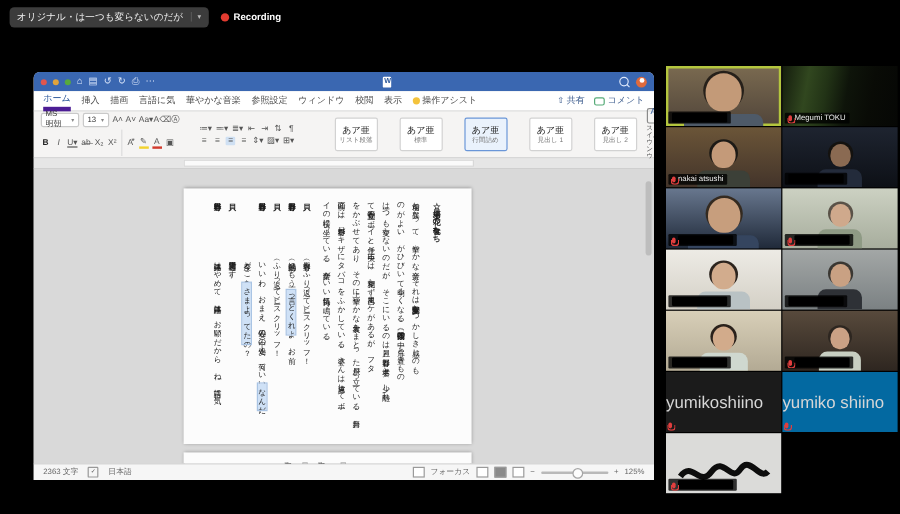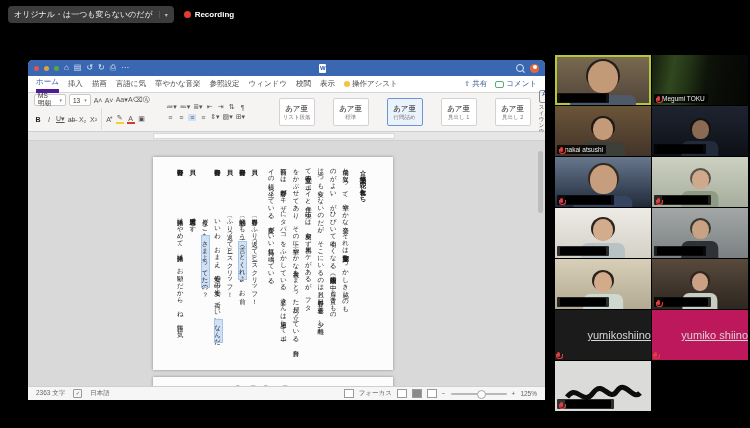--- a/index.html
+++ b/index.html
@@ -96,22 +96,22 @@
   .hair{position:absolute;border-radius:50%;}
   .head{position:absolute;border-radius:50% 50% 46% 46%;}
   .torso{position:absolute;bottom:0;left:50%;transform:translateX(-50%);border-radius:7px 7px 0 0;}
   .nlabel{position:absolute;left:2px;bottom:2px;display:flex;align-items:center;gap:2px;
           background:rgba(0,0,0,.78);border-radius:1px;padding:1px 3px;color:#ececec;font-size:6.5px;max-width:88px;}
   .nlabel.bare{background:none;padding:1px 0;}
   .censor{display:inline-block;width:46px;height:8px;background:#000;border-radius:1px;}
   .rmic{flex:0 0 auto;width:3px;height:5px;background:#e03e3e;border-radius:1.5px;position:relative;}
   .rmic:after{content:"";position:absolute;left:-1.5px;top:2px;width:5px;height:4px;border:1px solid #e03e3e;
               border-top:none;border-radius:0 0 3px 3px;}
-  .cname{position:absolute;left:0;right:0;top:50%;transform:translateY(-50%);text-align:right;
-         color:#d6d6d6;font-size:11px;text-decoration:underline;}
+  .cname{position:absolute;left:0;right:0;top:50%;transform:translateY(-50%);text-align:left;
+         color:#d6d6d6;font-size:14px;}
   .fx-foliage{background:linear-gradient(100deg,#141c0d 0%,#31471f 22%,#223316 38%,#0e140a 55%,#090b06 75%,#060705 100%);}
   .fx-shoji{background-image:repeating-linear-gradient(90deg,#b9ac8e 0 1px,transparent 1px 12px),
             repeating-linear-gradient(0deg,#b9ac8e 0 1px,transparent 1px 10px);}
   .fx-shelf{background-image:repeating-linear-gradient(90deg,rgba(20,12,8,.55) 0 2px,transparent 2px 11px);}
   .fx-window{background-image:repeating-linear-gradient(90deg,rgba(25,18,10,.5) 0 2px,transparent 2px 16px);}
   .scribble{position:absolute;left:8px;bottom:4px;}
 </style>
 </head>
 <body>
 
@@ -388,21 +388,21 @@
         <span class="rmic"></span>
         <span class="censor"></span>
       </div>
     </div>
     <div class="tile" style="background: rgb(27, 27, 27);">
       <div class="cname">yumikoshiino</div>
       <div class="nlabel bare">
         <span class="rmic"></span>
       </div>
     </div>
-    <div class="tile" style="background: #be185d;">
+    <div class="tile" style="background: #0369a1;">
       <div class="cname">yumiko shiino</div>
       <div class="nlabel bare">
         <span class="rmic"></span>
       </div>
     </div>
     <div class="tile" style="background: rgb(219, 219, 217);">
       <svg width="80" height="26" class="scribble">
         <path d="M4 16 C 14 2, 20 26, 30 12 S 46 22, 54 10 S 70 20, 77 12" stroke="#0d0d0d" stroke-width="5" fill="none"></path>
       </svg>
       <div class="nlabel">

